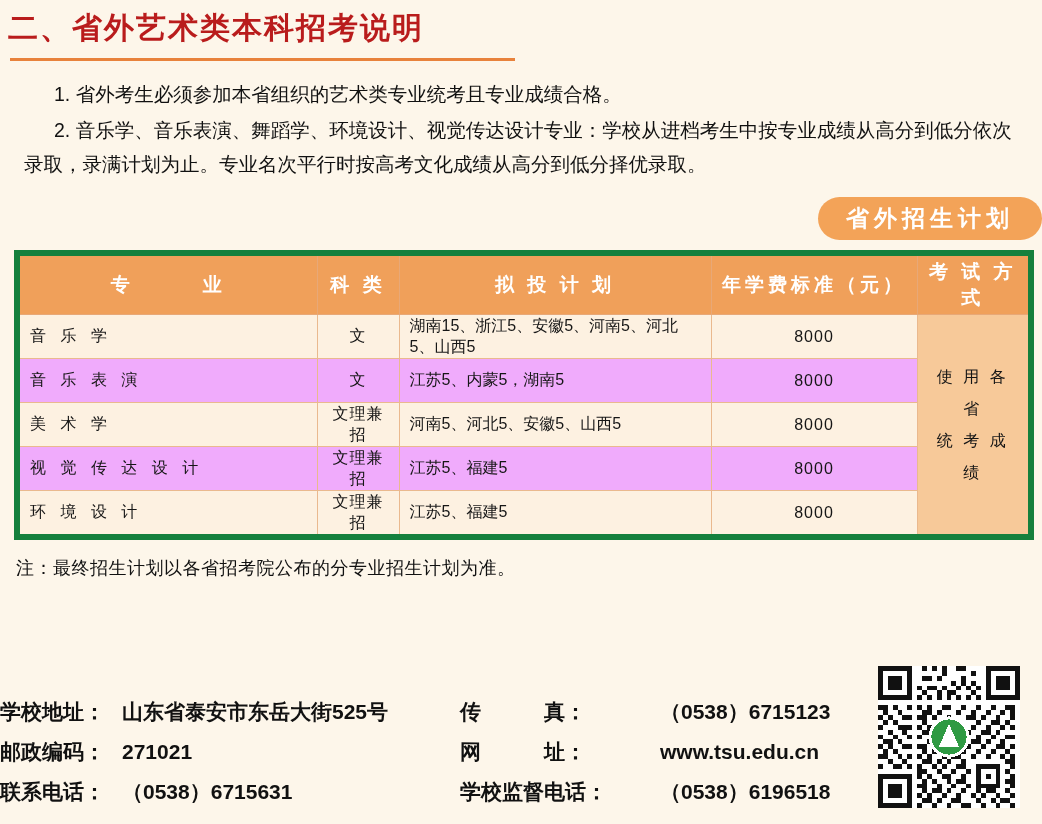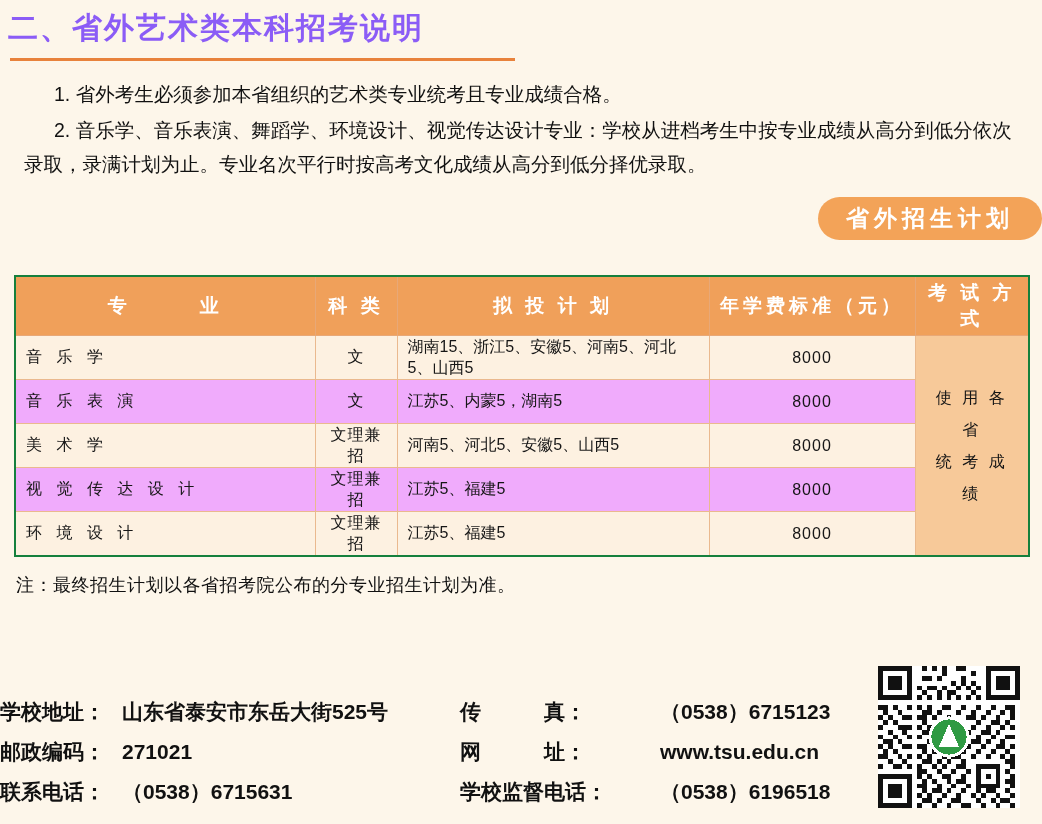--- a/index.html
+++ b/index.html
@@ -19,21 +19,21 @@
     position: relative;
     width: 1042px;
     height: 824px;
     box-sizing: border-box;
     padding: 0 0 0 0;
   }
   
   .section-title {
     font-size: 30px;
     font-weight: bold;
-    color: #8b5cf6;
+    color: #b91c1c;
     letter-spacing: 2px;
     padding: 8px 0 0 8px;
     margin: 0;
   }
   .section-title::after {
     content: "";
     display: block;
     width: 505px;
     height: 3px;
     background: #e8823c;
@@ -68,24 +68,24 @@
     text-indent: 0;
   }
   .principles .item2 {
     text-indent: 30px;
     margin-top: 2px;
   }
 
   
   table.plan {
     border-collapse: collapse;
-    margin: 35px 0 0 14px;
+    margin: 10px 0 0 14px;
     width: 1014px;
     table-layout: fixed;
-    border: 2px solid #15803d;
+    border: 6px solid #15803d;
   }
   table.plan th {
     background: #f0a05a;
     color: #ffffff;
     font-size: 19px;
     font-weight: bold;
     letter-spacing: 4px;
     height: 56px;
     border: 1px solid #e8a877;
     text-align: center;

